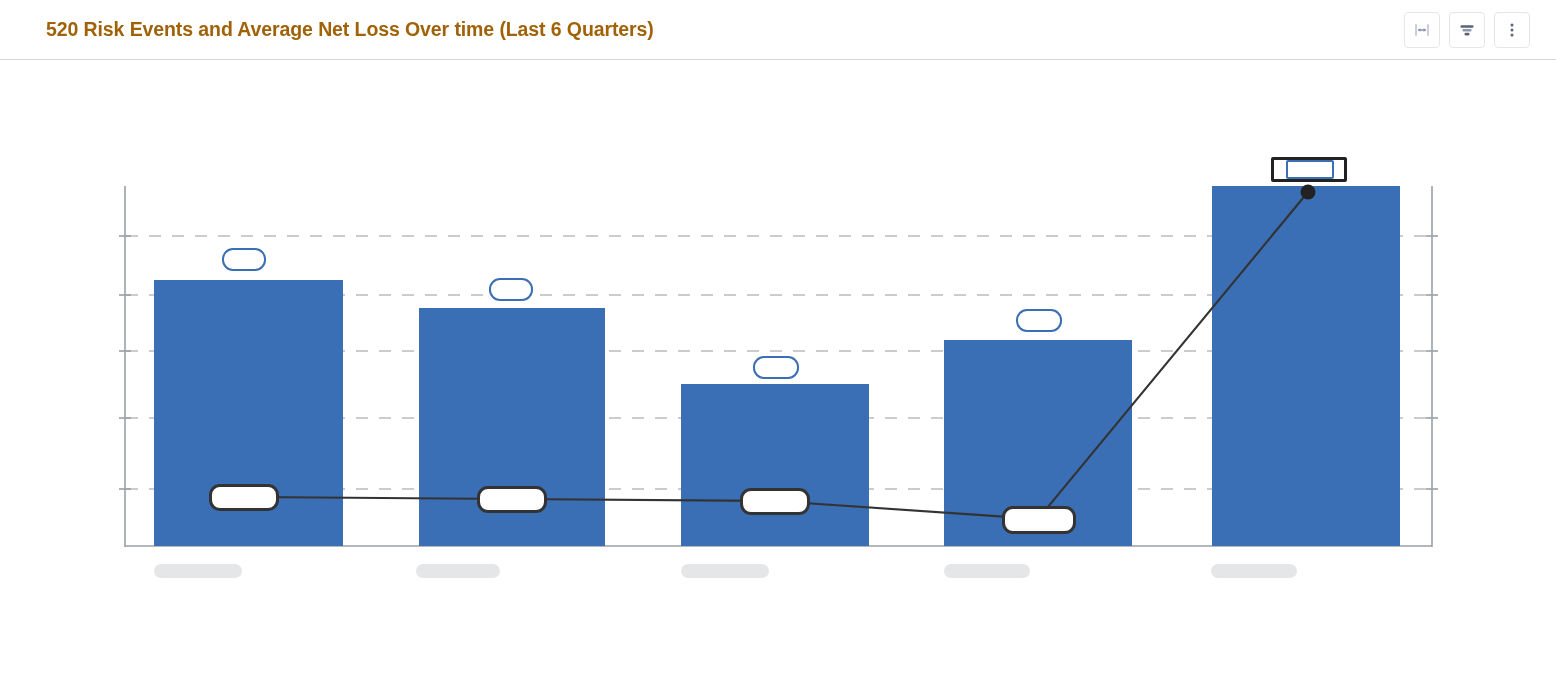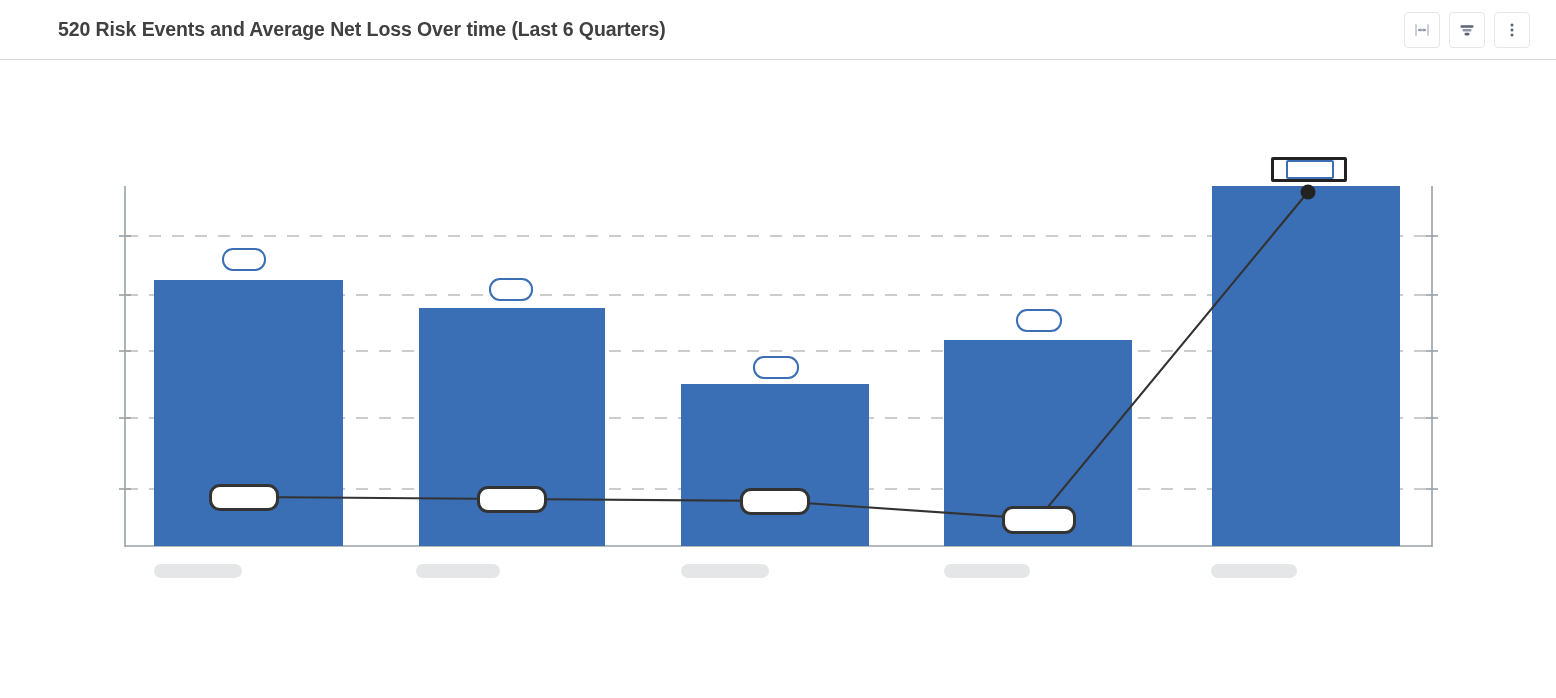--- a/index.html
+++ b/index.html
@@ -31,24 +31,24 @@
     width: 1556px;
     height: 60px;
     border-bottom: 1px solid #d3d9dd;
     box-sizing: border-box;
     display: flex;
     align-items: center;
     justify-content: space-between;
     background: #ffffff;
   }
   .widget-title {
-    margin-left: 58px;
+    margin-left: 46px;
     font-size: 19.5px;
     font-weight: bold;
-    color: #404040;
+    color: #a16207;
     letter-spacing: -0.1px;
     white-space: nowrap;
   }
   .header-actions {
     display: flex;
     align-items: center;
     gap: 9px;
     margin-right: 26px;
   }
   .icon-button {

